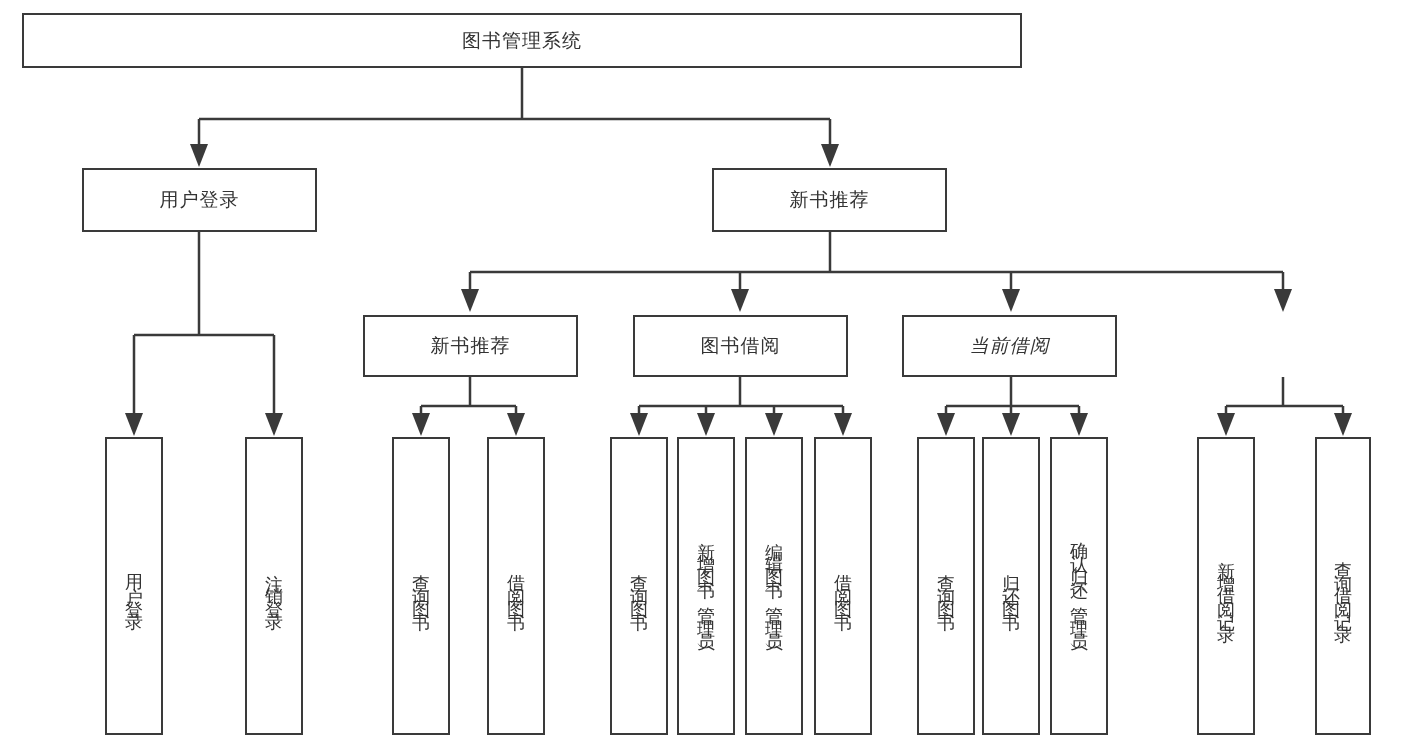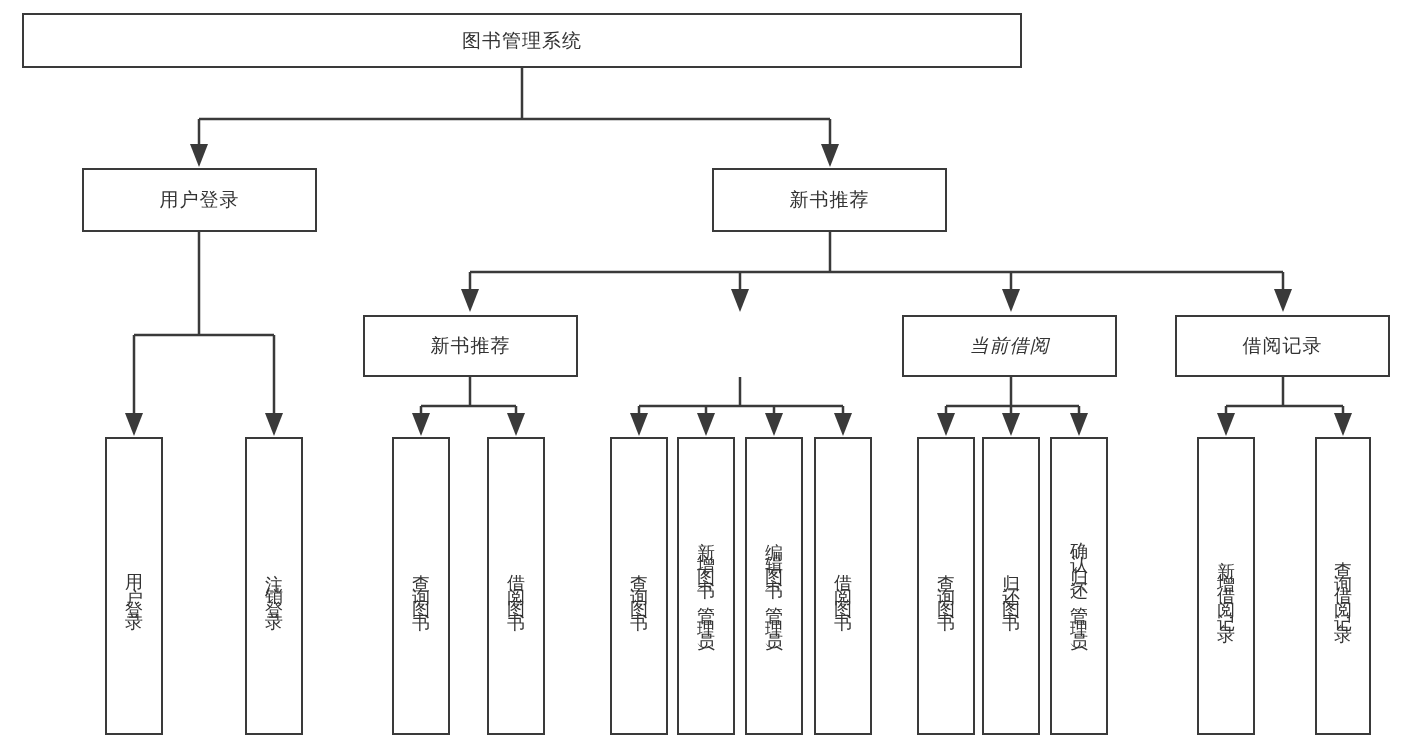--- a/index.html
+++ b/index.html
@@ -126,25 +126,25 @@
   <div class="node hbox" style="left:82px; top:168px; width:235px; height:64px;">
     <span>用户登录</span>
   </div>
   <div class="node hbox" style="left:712px; top:168px; width:235px; height:64px;">
     <span>新书推荐</span>
   </div>
 
   <div class="node hbox" style="left:363px; top:315px; width:215px; height:62px;">
     <span>新书推荐</span>
   </div>
+  <div class="node hbox" style="left:633px; top:315px; width:215px; height:62px;">
+    <span>图书借阅</span>
+  </div>
   <div class="node hbox" style="left:902px; top:315px; width:215px; height:62px;font-style:italic;">
     <span>当前借阅</span>
-  </div>
-  <div class="node hbox" style="left:1175px; top:315px; width:215px; height:62px;">
-    <span>借阅记录</span>
   </div>
 
   <div class="node vbox" style="left:105px; top:437px; width:58px; height:298px;">
     <span class="vtext">用户登录</span>
   </div>
   <div class="node vbox" style="left:245px; top:437px; width:58px; height:298px;">
     <span class="vtext">注销登录</span>
   </div>
 
   <div class="node vbox" style="left:392px; top:437px; width:58px; height:298px;">

